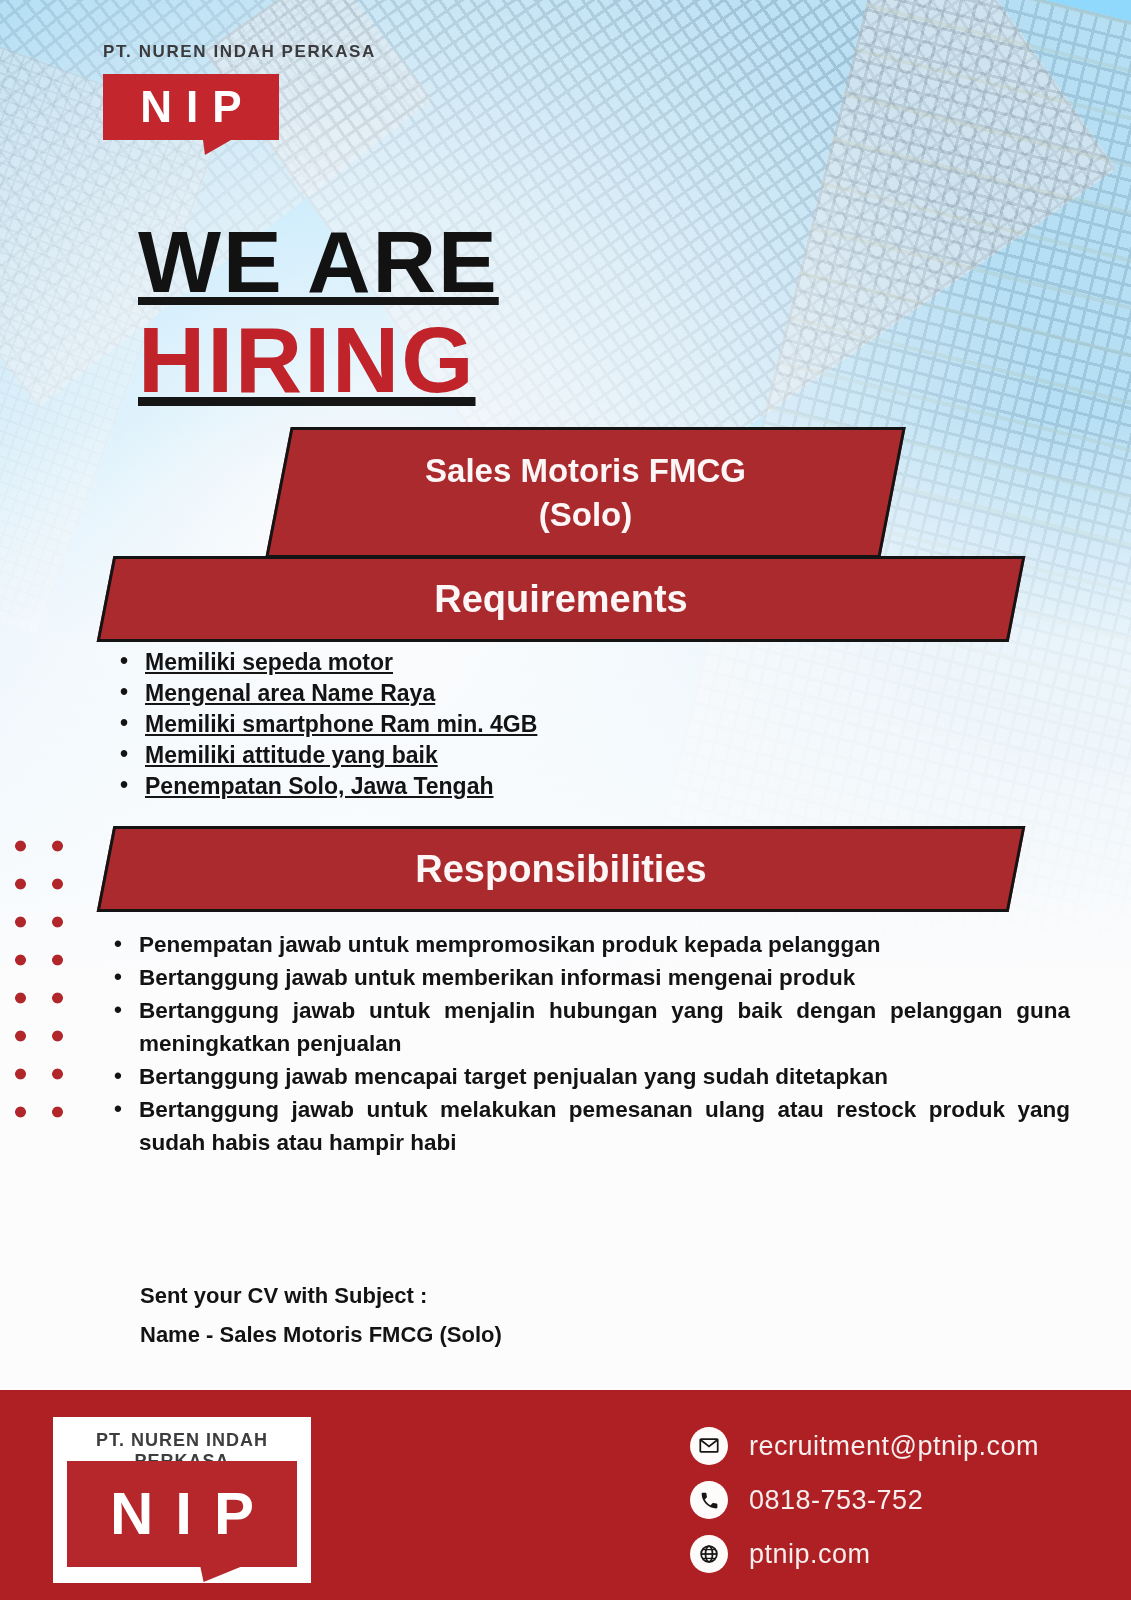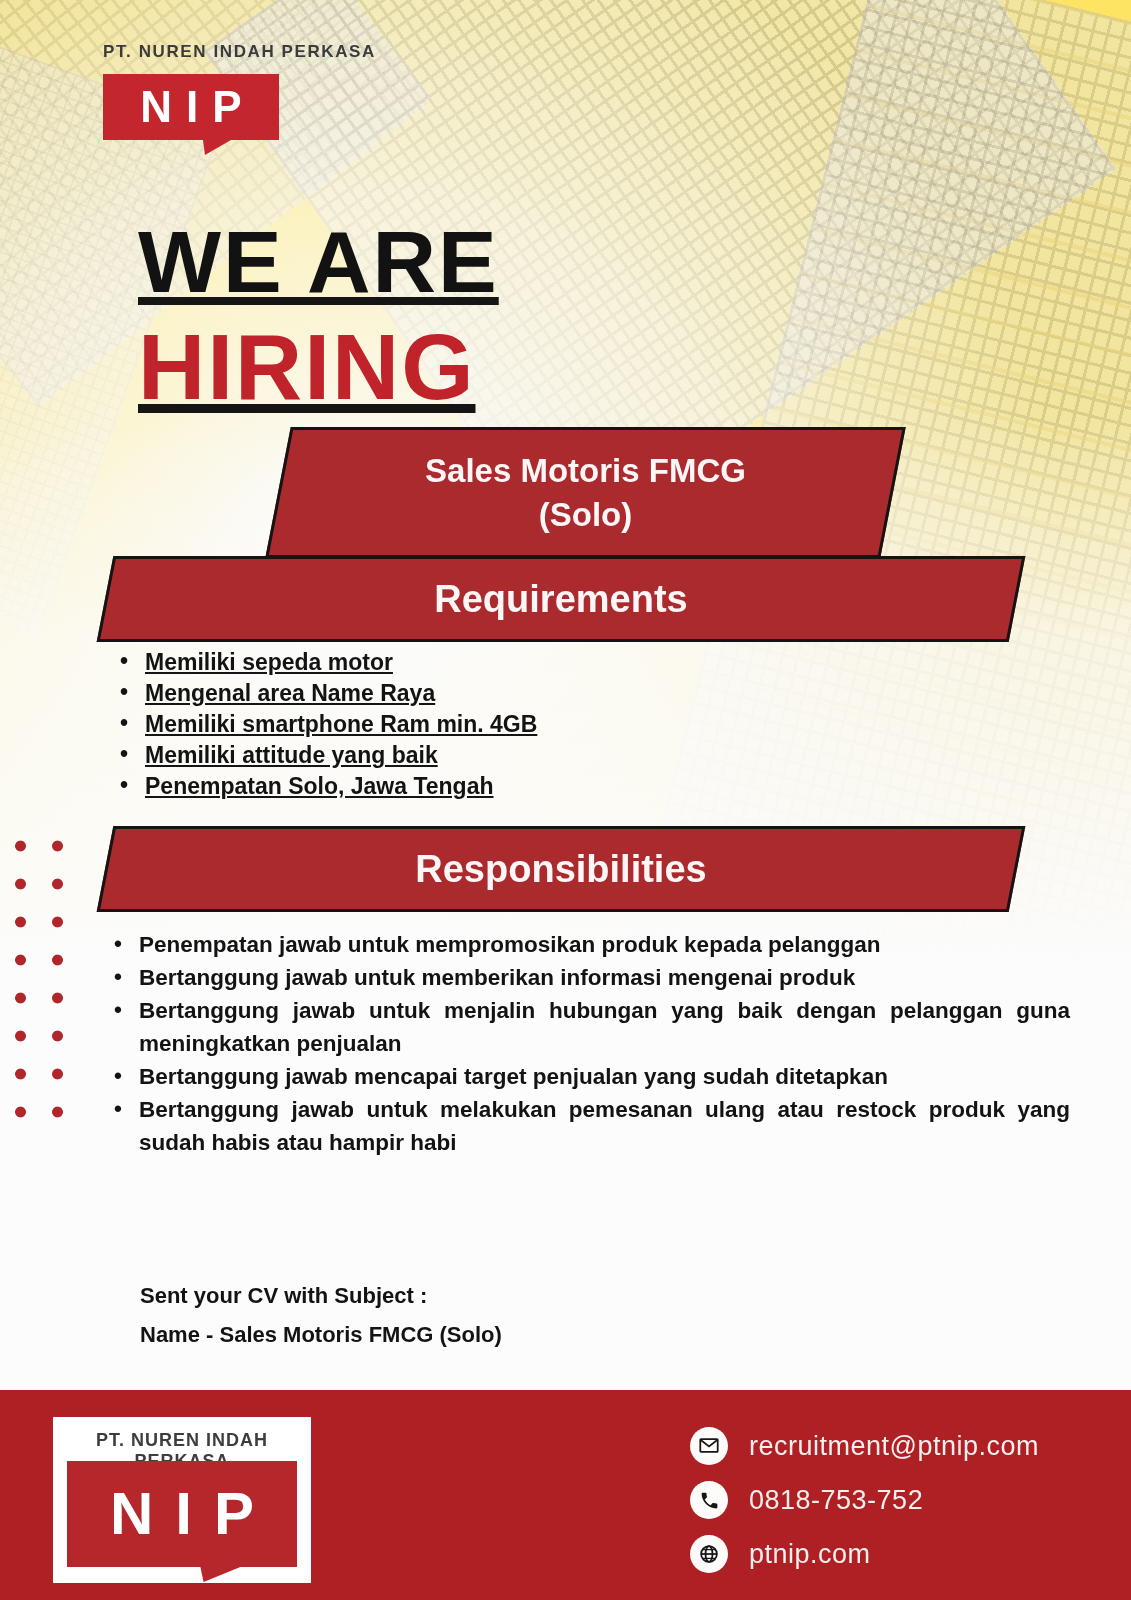--- a/index.html
+++ b/index.html
@@ -1,18 +1,18 @@
 <!DOCTYPE html>
 <html><head>
 <meta charset="utf-8">
 <style>
   html,body{margin:0;padding:0;background:#e9e9ec;}
   .poster{
     position:relative;width:1131px;height:1600px;margin:0 auto;
-    background:#fde047;overflow:hidden;
+    background:#7dd3fc;overflow:hidden;
     font-family:"Liberation Sans","DejaVu Sans",sans-serif;
     color:#151515;
   }
   
   .bg{position:absolute;left:0;top:0;width:1131px;height:1390px;overflow:hidden;}
   .bldg{position:absolute;}
   .b1{left:-150px;top:-140px;width:500px;height:440px;transform:rotate(-38deg);opacity:.42;
       background-color:#e2e2e5;
       background-image:repeating-linear-gradient(#a9a9ae 0 3px,transparent 3px 16px),
                        repeating-linear-gradient(90deg,#a9a9ae 0 3px,transparent 3px 14px);}
@@ -41,21 +41,21 @@
   .brand-top{position:absolute;left:103px;top:42px;}
   .brand-top .brand-name{font-size:17px;font-weight:bold;letter-spacing:1.6px;color:#3b3b3d;}
   .nip-box{position:relative;margin-top:12px;width:176px;height:66px;background:#c3262c;
       display:flex;align-items:center;justify-content:center;}
   .nip-box .nip-text{color:#fff;font-weight:bold;font-size:44px;letter-spacing:14px;padding-left:14px;line-height:1;}
   .nip-box .nip-tail{position:absolute;left:100px;bottom:-15px;width:28px;height:15px;background:#c3262c;
       clip-path:polygon(0 0,100% 0,7% 100%);}
   
   .hero{position:absolute;left:138px;top:218px;line-height:1;text-decoration:underline;}
   .hero .hero-line1{font-size:88px;font-weight:bold;letter-spacing:2px;color:#121212;}
-  .hero .hero-line2{font-size:93px;font-weight:bold;letter-spacing:2px;color:#c0232a;margin-top:15px;}
+  .hero .hero-line2{font-size:93px;font-weight:bold;letter-spacing:2px;color:#c0232a;margin-top:8px;}
   
   .banner{position:absolute;background:#ab2a2e;border:3px solid #141414;transform:skewX(-11deg);
       box-sizing:border-box;}
   .banner-inner{transform:skewX(11deg);width:100%;height:100%;display:flex;flex-direction:column;
       align-items:center;justify-content:center;color:#fdf6f6;font-weight:bold;text-align:center;}
   .pos-banner{left:278px;top:427px;width:615px;height:131px;z-index:1;}
   .pos-banner .banner-inner{font-size:33px;line-height:44px;}
   .req-banner{left:105px;top:556px;width:912px;height:86px;z-index:2;}
   .resp-banner{left:105px;top:826px;width:912px;height:86px;z-index:2;}
   .heading-text{font-size:38px;}

